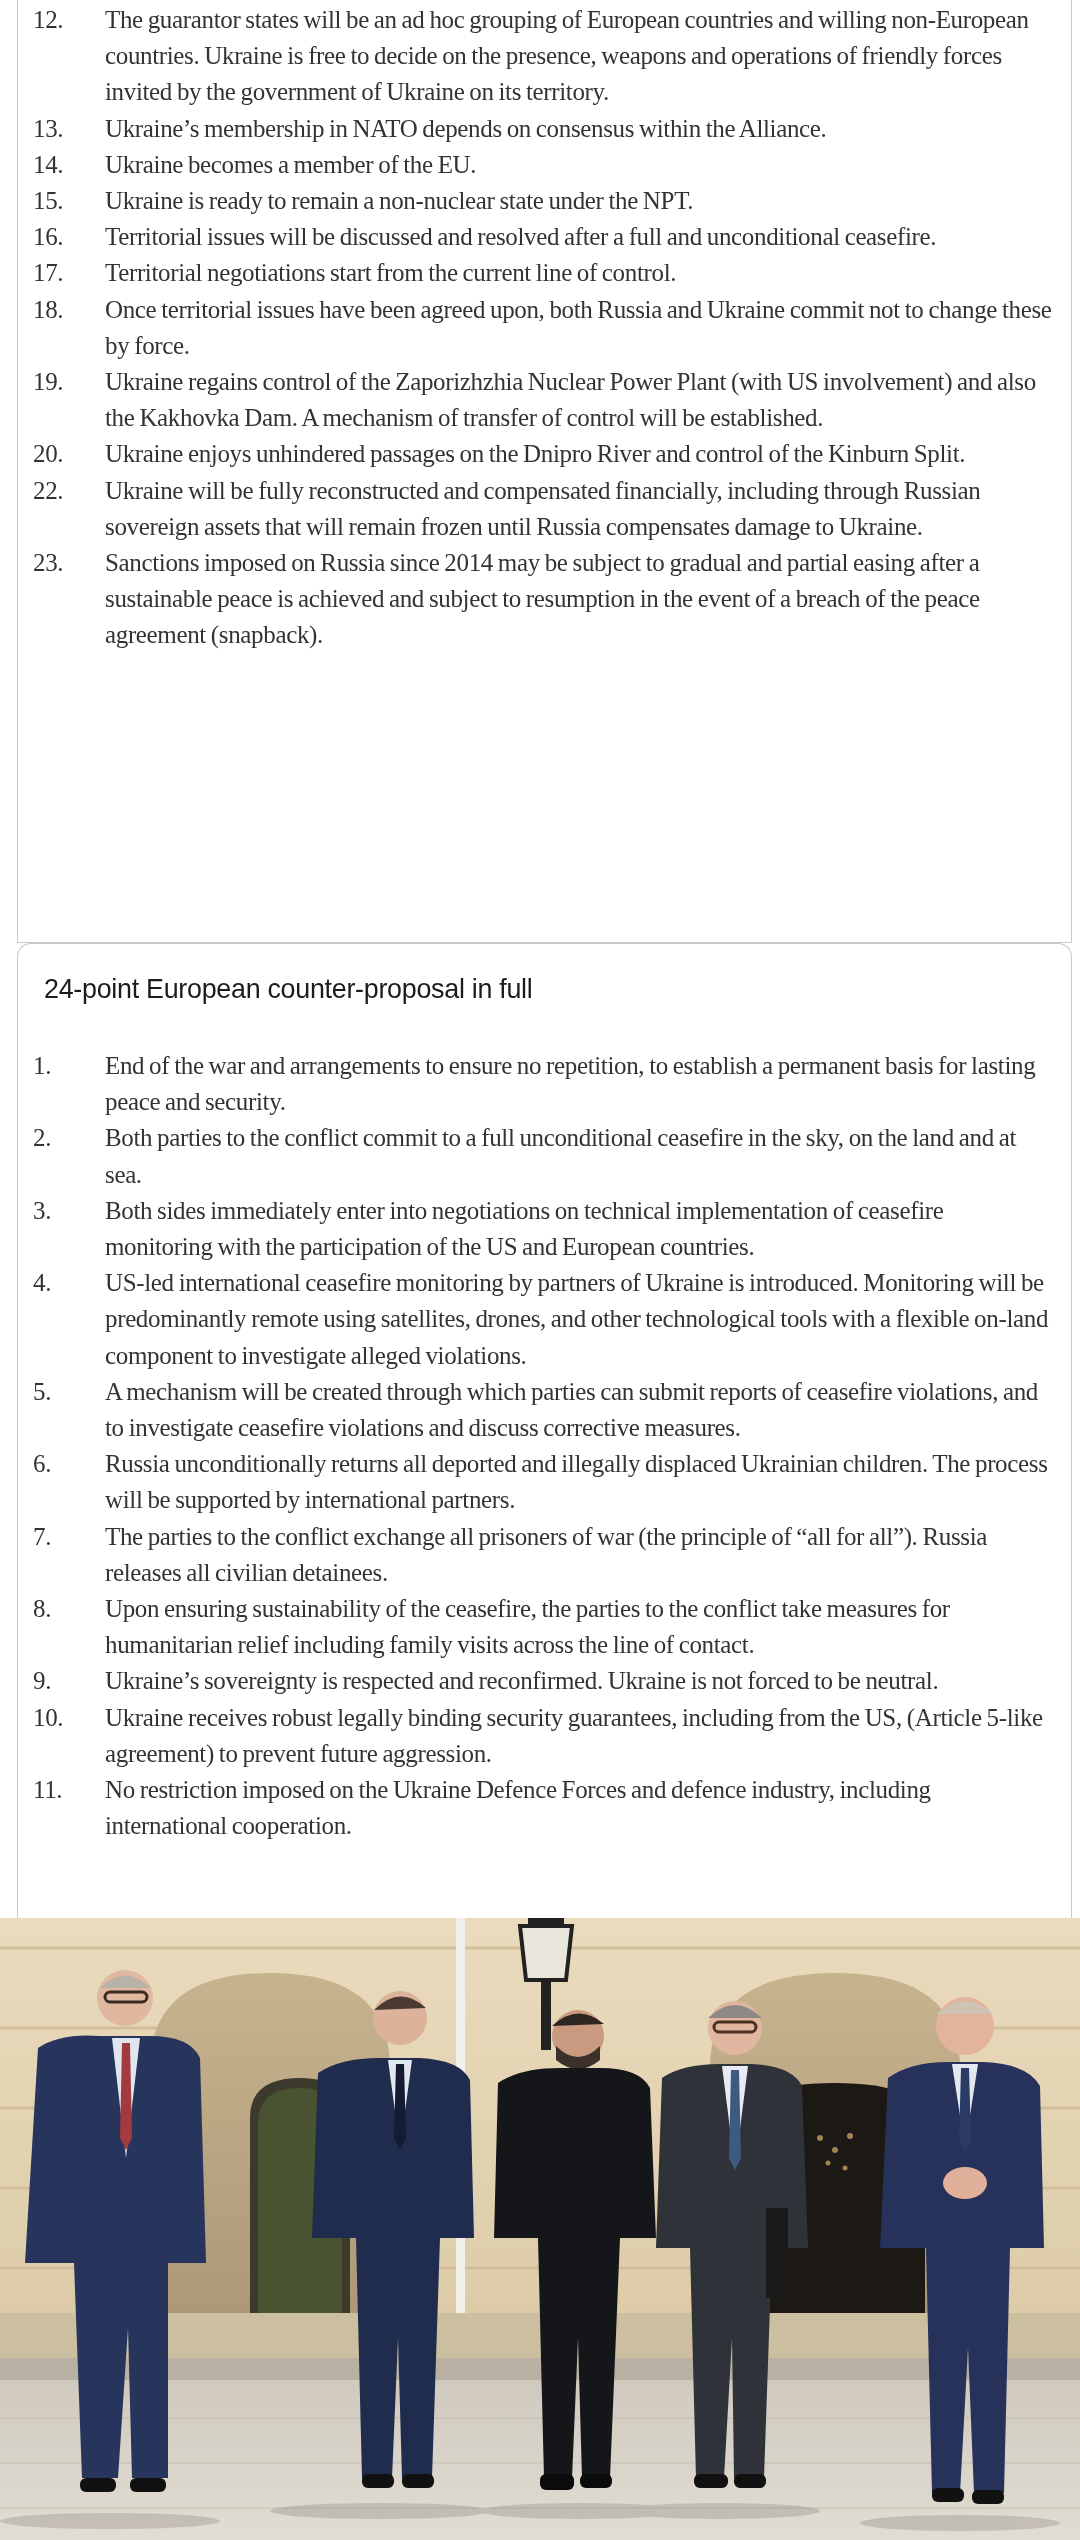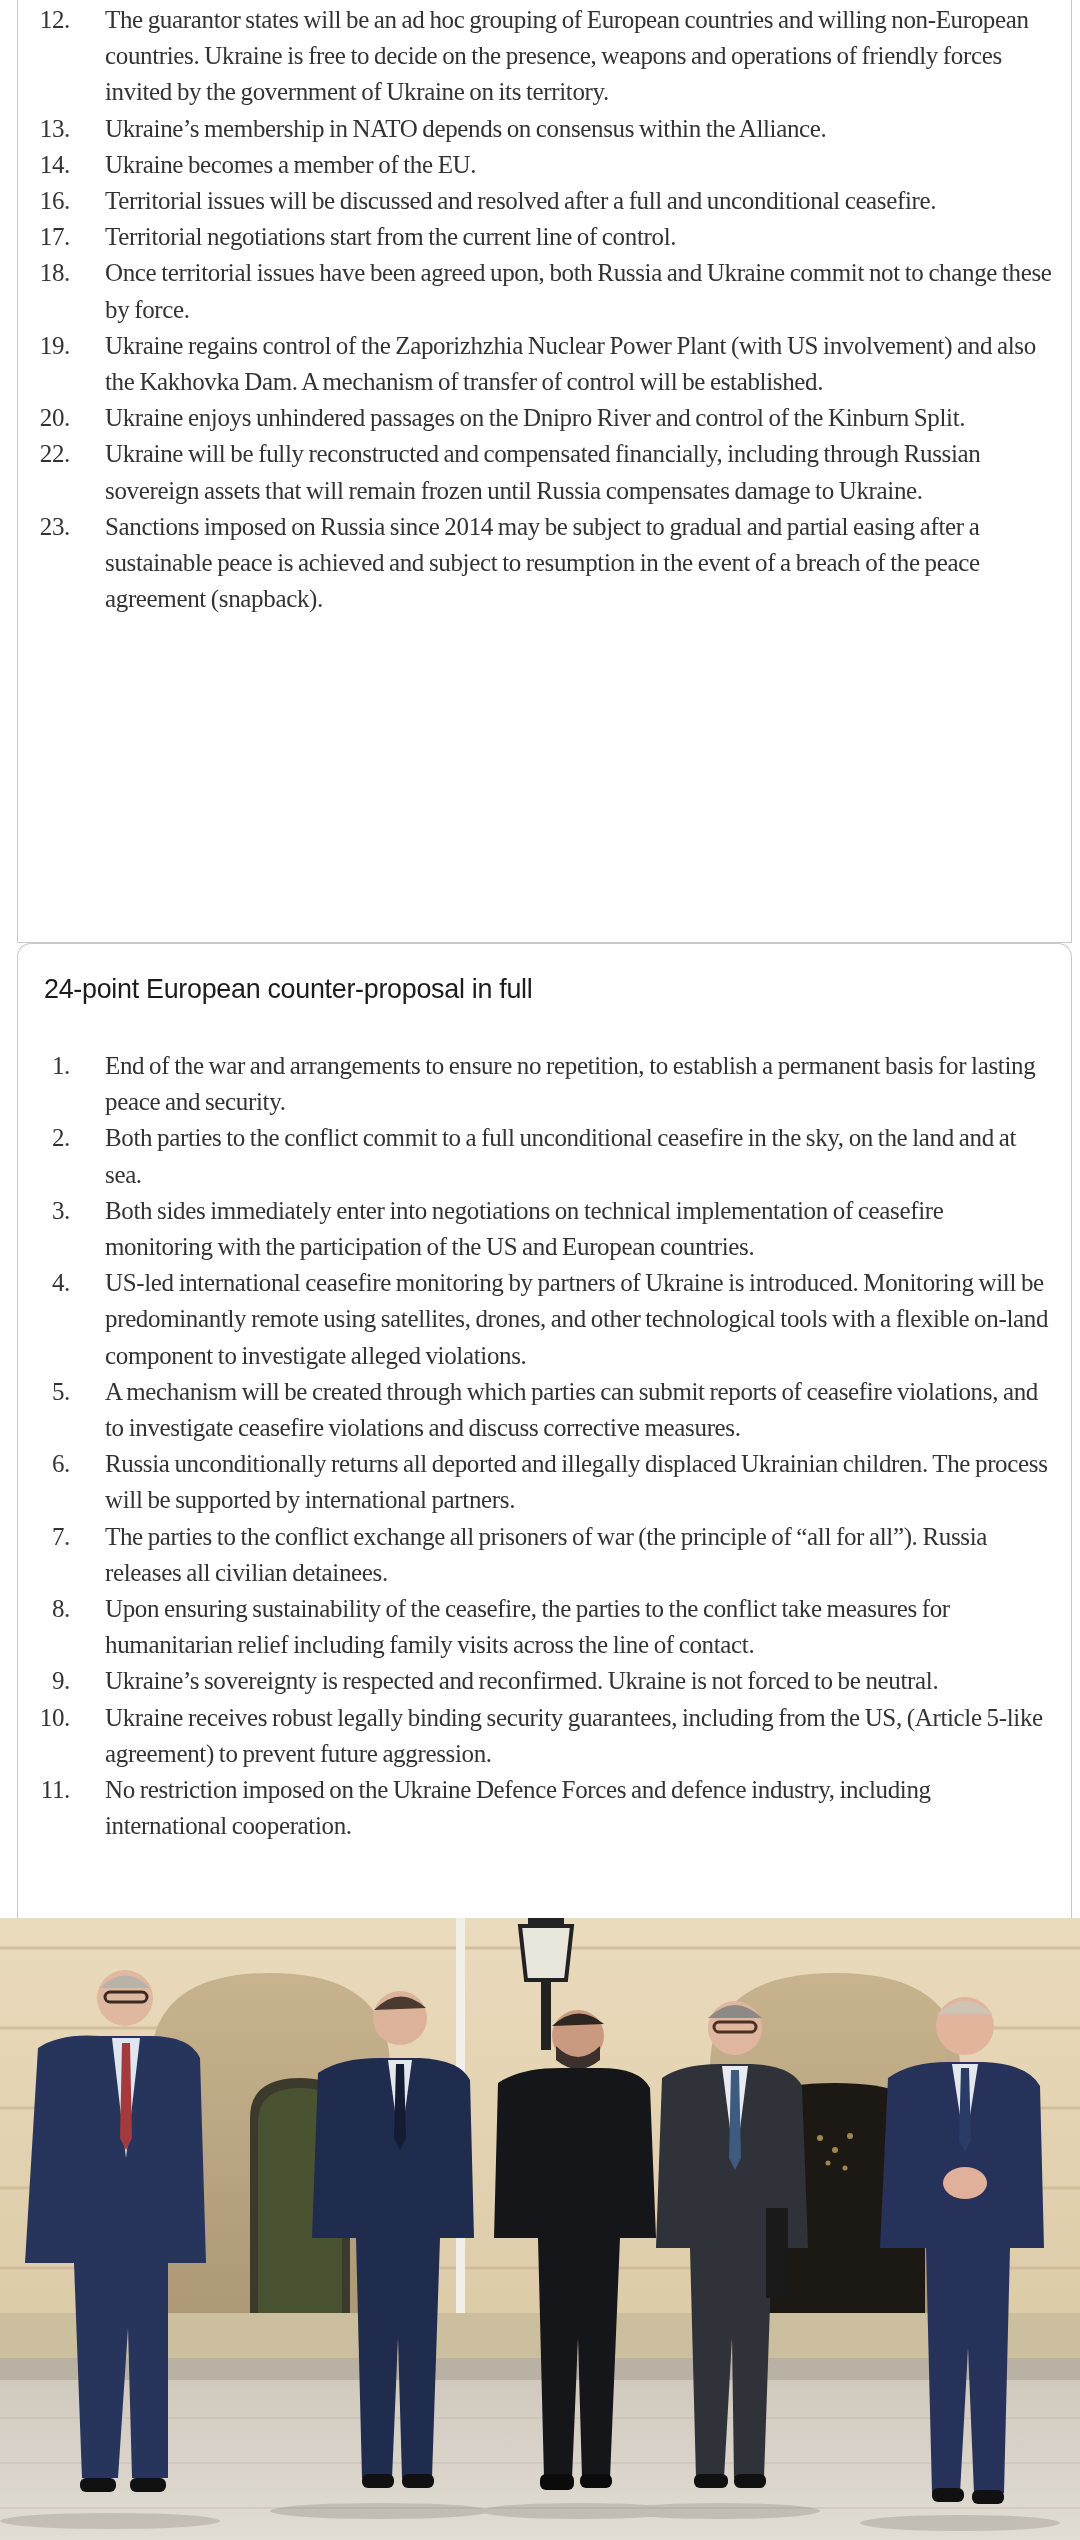--- a/index.html
+++ b/index.html
@@ -53,23 +53,22 @@
     padding-left: 55px;
     padding-right: 20px;
     font-size: 25px;
     line-height: 36.2px;
     color: #333333;
     letter-spacing: -0.35px;
     word-spacing: -1px;
   }
   ol.points li .num {
     position: absolute;
-    left: 6px;
+    left: 15px;
     width: 46px;
-    text-align: right;
     color: #333333;
   }
   ol.points li .txt {
     display: block;
     margin-left: 32px;
   }
 
   
   .photo {
     position: absolute;
@@ -91,20 +90,24 @@
         <span class="num">12.</span>
         <span class="txt">The guarantor states will be an ad hoc grouping of European countries and willing non-European countries. Ukraine is free to decide on the presence, weapons and operations of friendly forces invited by the government of Ukraine on its territory.</span>
       </li>
     <li>
         <span class="num">13.</span>
         <span class="txt">Ukraine’s membership in NATO depends on consensus within the Alliance.</span>
       </li>
     <li>
         <span class="num">14.</span>
         <span class="txt">Ukraine becomes a member of the EU.</span>
+      </li>
+    <li>
+        <span class="num">15.</span>
+        <span class="txt">Ukraine is ready to remain a non-nuclear state under the NPT.</span>
       </li>
     <li>
         <span class="num">16.</span>
         <span class="txt">Territorial issues will be discussed and resolved after a full and unconditional ceasefire.</span>
       </li>
     <li>
         <span class="num">17.</span>
         <span class="txt">Territorial negotiations start from the current line of control.</span>
       </li>
     <li>

